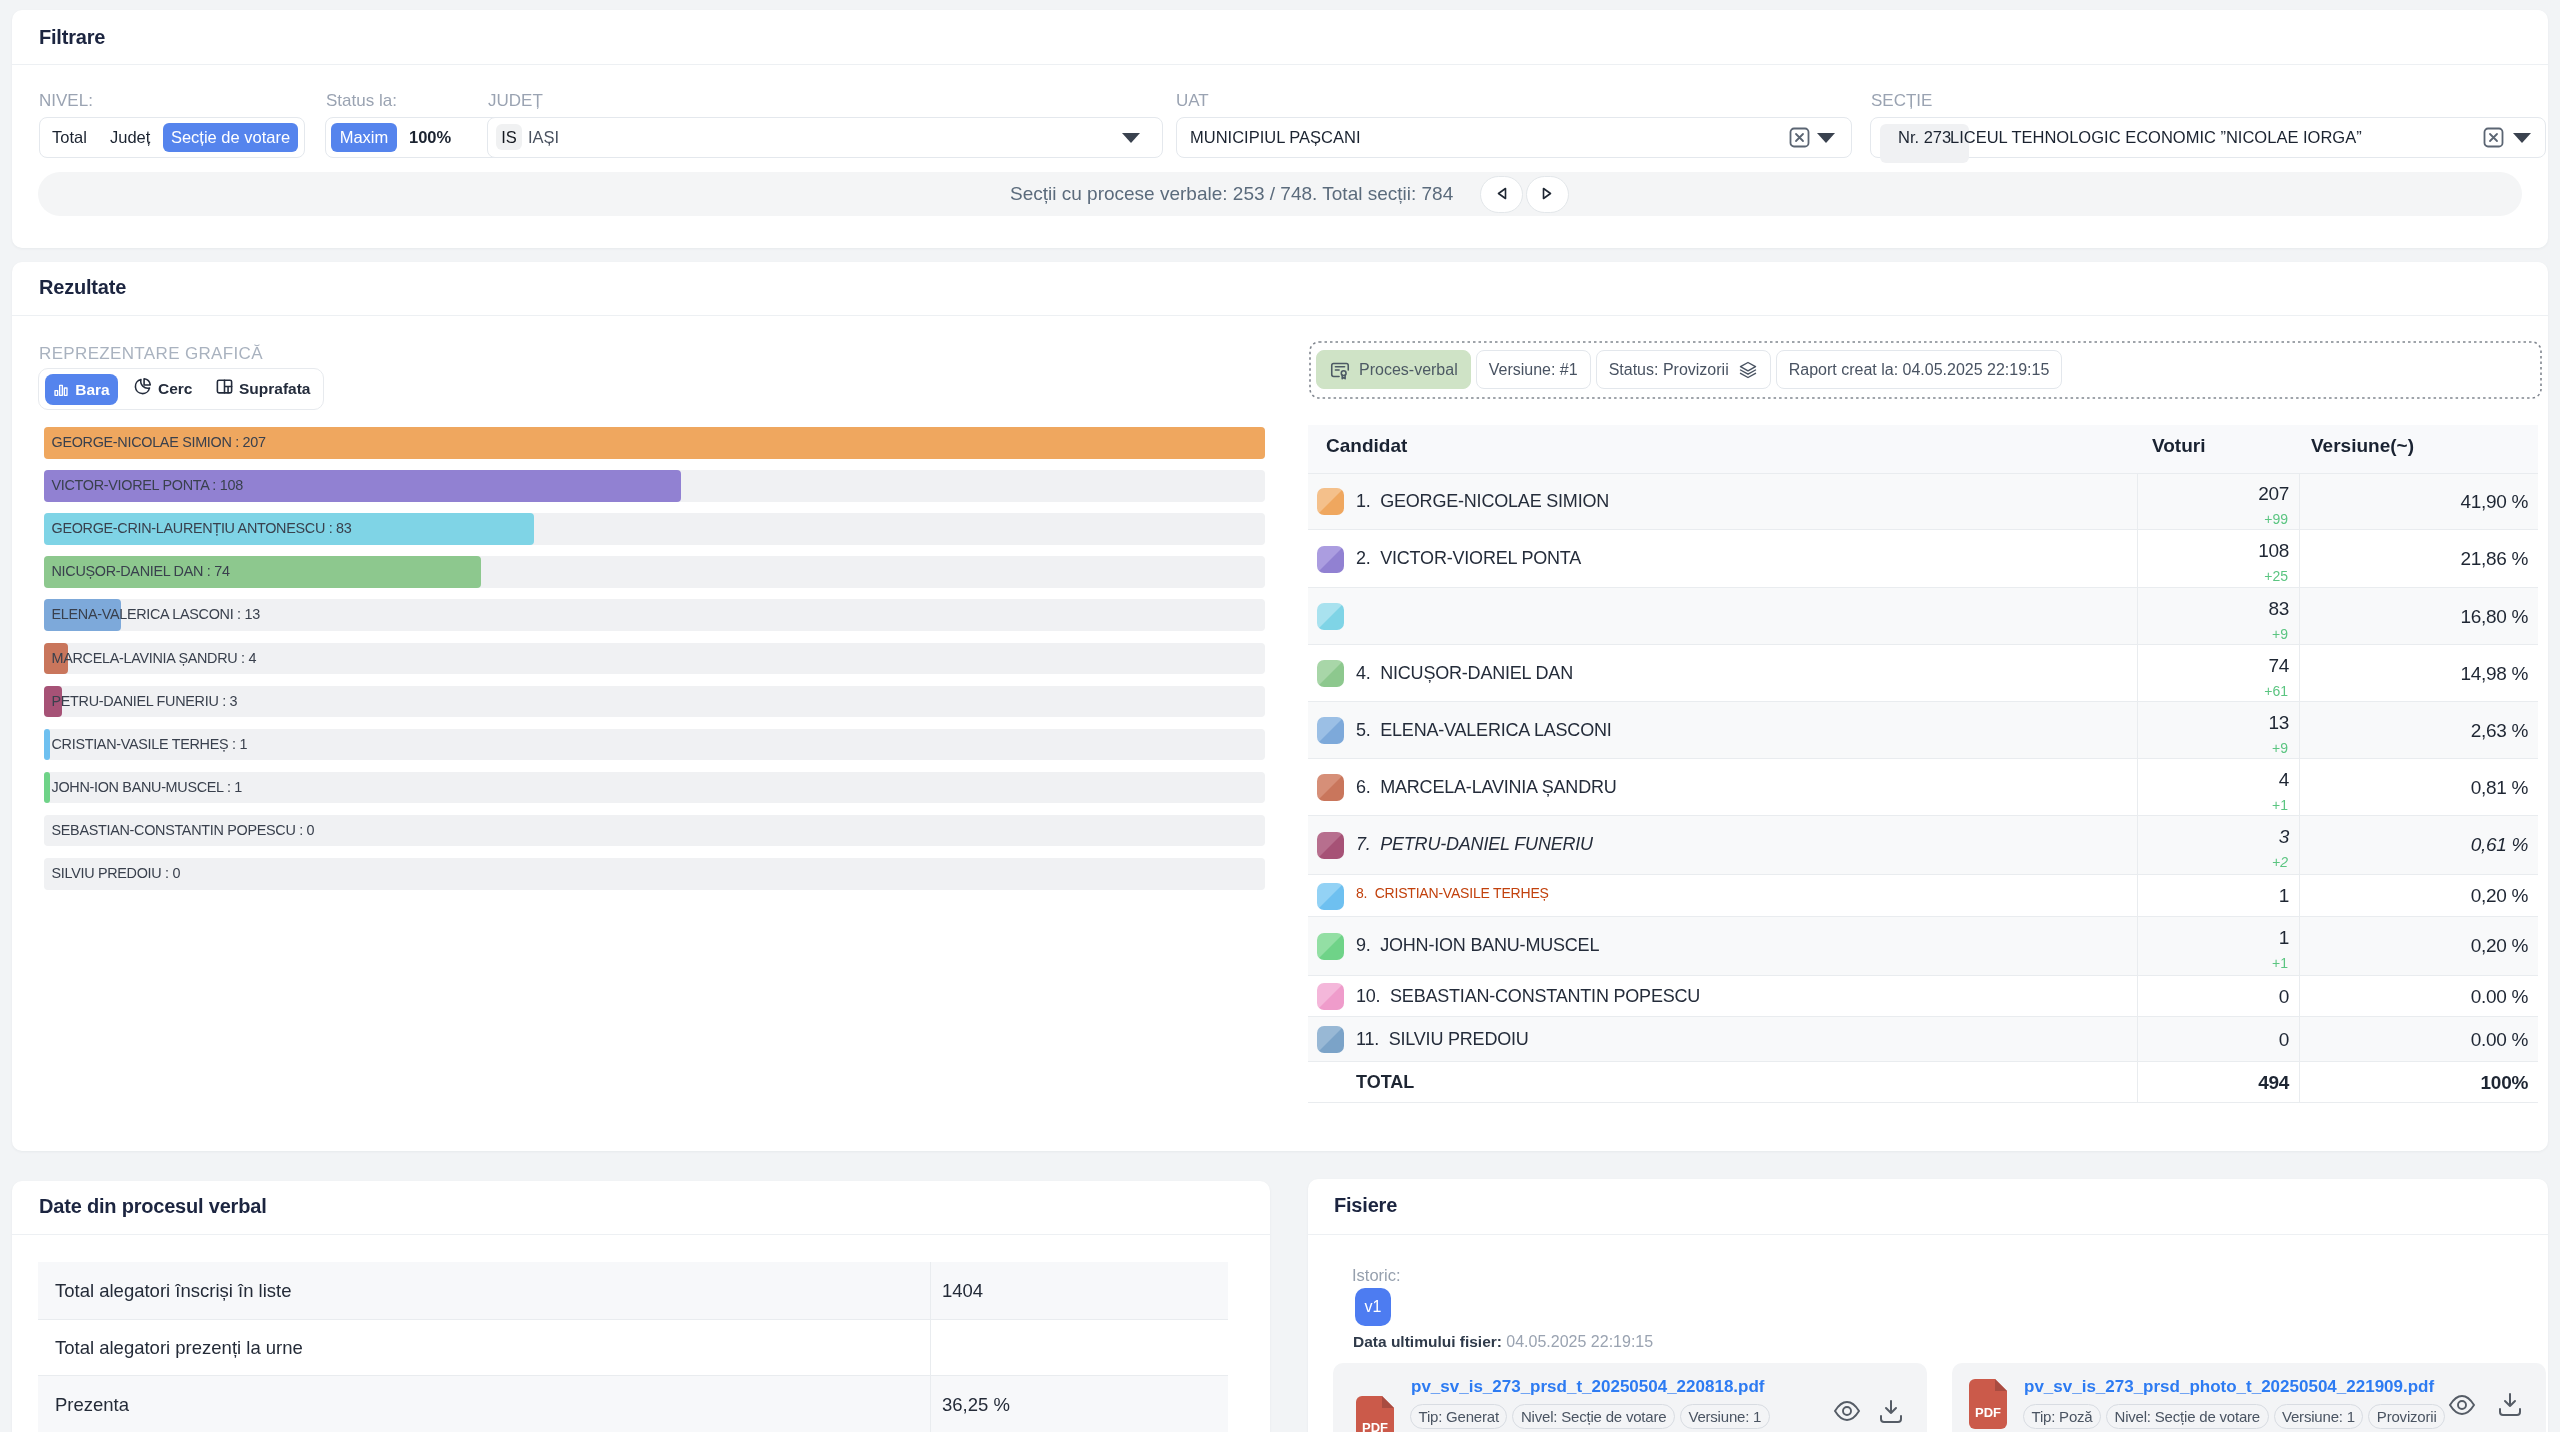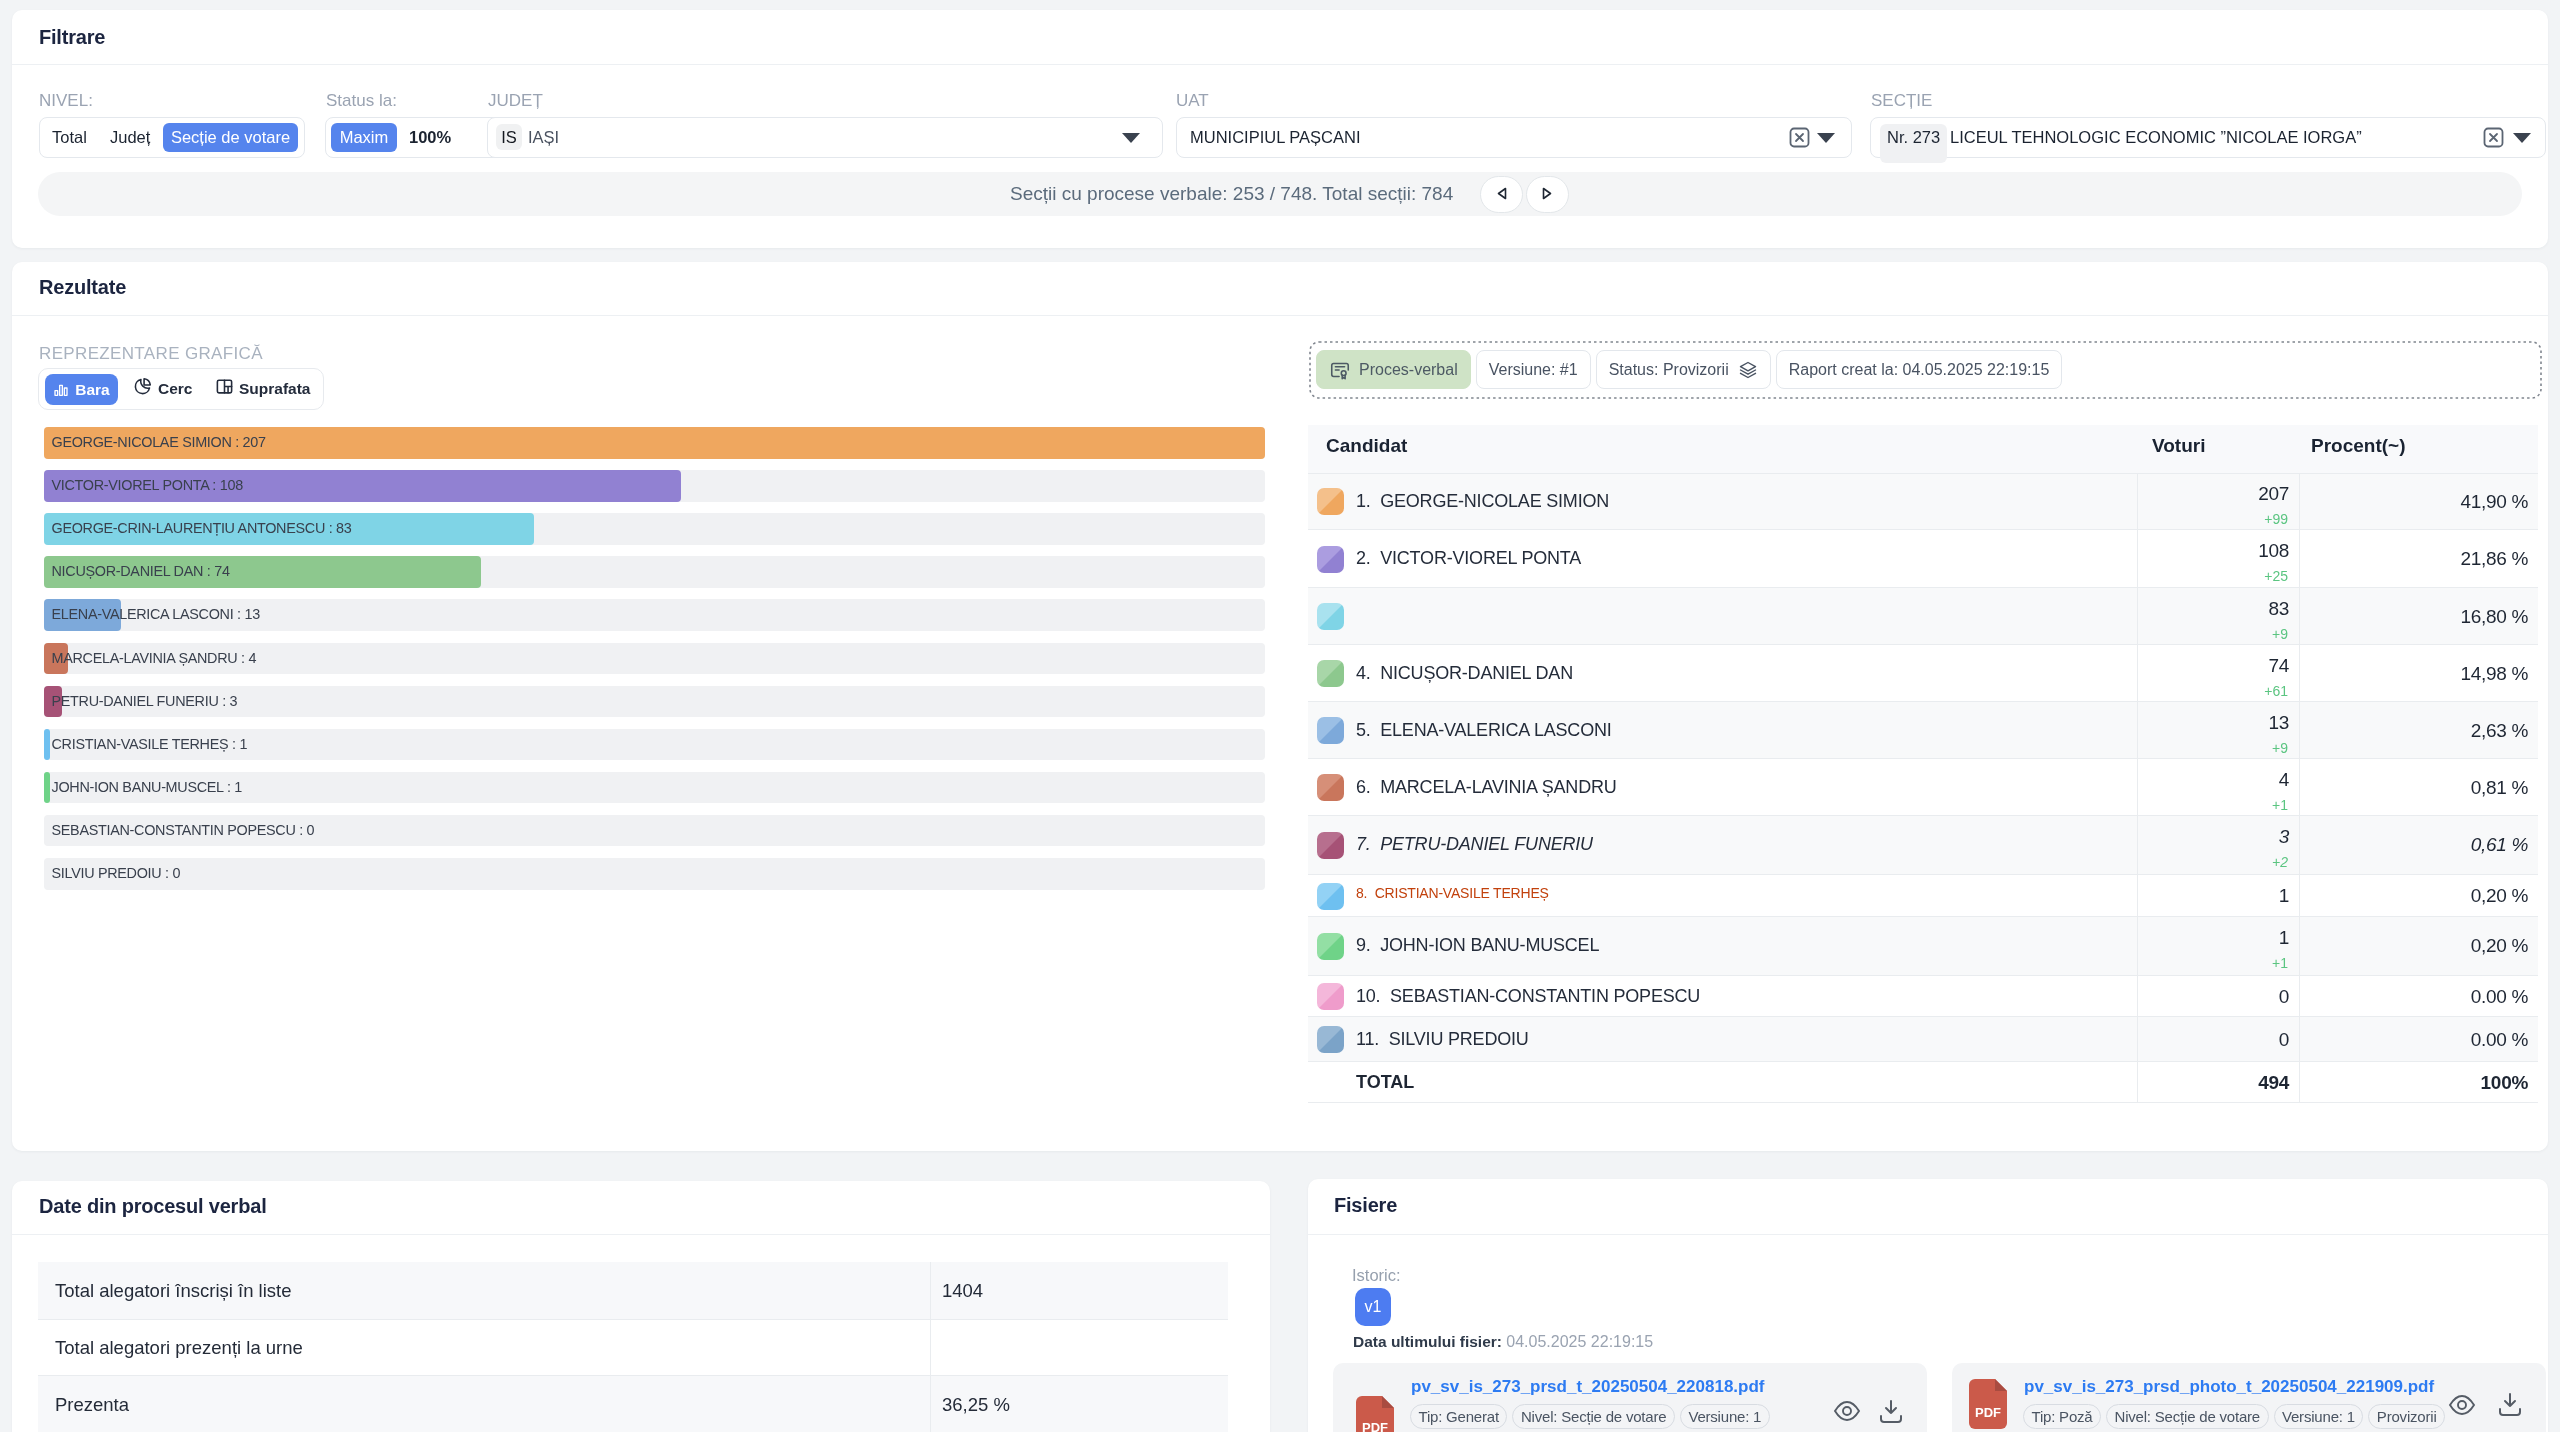--- a/index.html
+++ b/index.html
@@ -50,21 +50,21 @@
 <div class="ftxt" style="left:1190px;top:117px;">MUNICIPIUL PAȘCANI</div>
 <svg style="position:absolute;left:1789px;top:127px;" width="21" height="21" viewBox="0 0 21 21">
       <rect x="1.5" y="1.5" width="18" height="18" rx="3.5" fill="none" stroke="#5b6573" stroke-width="1.8"></rect>
       <path d="M7 7 L14 14 M14 7 L7 14" stroke="#5b6573" stroke-width="1.8" stroke-linecap="round"></path>
     </svg>
 <svg style="position:absolute;left:1817px;top:133px;" width="18" height="10">
       <polygon points="0,0 18,0 9,10" fill="#3a424f"></polygon>
     </svg>
 
 <div class="fbox" style="left:1870px; top:117px; width:676px;"></div>
-<div style="position:absolute;left:1880px;top:124px;height:39px;background:#f0f1f3;border-radius:6px;line-height:27px;font-size:16.5px;color:#1c2431;padding:0 7px;">Nr. 273</div>
+<div style="position:absolute;left:1880px;top:124px;height:39px;background:#f0f1f3;border-radius:6px;line-height:27px;font-size:16.5px;color:#1c2431;padding:0 18px;">Nr. 273</div>
 <div class="ftxt" style="left:1950px;top:117px;">LICEUL TEHNOLOGIC ECONOMIC ”NICOLAE IORGA”</div>
 <svg style="position:absolute;left:2483px;top:127px;" width="21" height="21" viewBox="0 0 21 21">
       <rect x="1.5" y="1.5" width="18" height="18" rx="3.5" fill="none" stroke="#5b6573" stroke-width="1.8"></rect>
       <path d="M7 7 L14 14 M14 7 L7 14" stroke="#5b6573" stroke-width="1.8" stroke-linecap="round"></path>
     </svg>
 <svg style="position:absolute;left:2513px;top:133px;" width="18" height="10">
       <polygon points="0,0 18,0 9,10" fill="#3a424f"></polygon>
     </svg>
 
 <div style="position:absolute;left:38px;top:172px;width:2484px;height:44px;background:#f4f5f6;border-radius:22px;"></div>
@@ -159,21 +159,21 @@
           <path d="M12 3 3 8l9 5 9-5-9-5z"></path>
           <path d="M3 12l9 5 9-5"></path>
           <path d="M3 16l9 5 9-5"></path>
         </svg></div>
 <div class="chip">Raport creat la: 04.05.2025 22:19:15</div>
 </div>
 
 <div style="position:absolute;left:1308px;top:425px;width:1230px;height:49px;background:#f8f9fb;border-bottom:1px solid #e9ecef;"></div>
 <div style="position:absolute;left:1326px;top:435px;font-size:19px;font-weight:bold;color:#1a2332;">Candidat</div>
 <div style="position:absolute;left:2152px;top:435px;font-size:19px;font-weight:bold;color:#1a2332;">Voturi</div>
-<div style="position:absolute;left:2311px;top:435px;font-size:19px;font-weight:bold;color:#1a2332;">Procent(~)</div>
+<div style="position:absolute;left:2311px;top:435px;font-size:19px;font-weight:bold;color:#1a2332;">Versiune(~)</div>
 <div style="position:absolute;left:1308px;top:474px;width:1230px;height:56px;background:#f8f9fa;border-bottom:1px solid #e9ecef;">
       <div style="position:absolute;left:9px;top:14px;width:27px;height:27px;border-radius:7px;background:linear-gradient(135deg,#f4c08b 49%,#efa75f 51%);"></div>
       <div style="position:absolute;left:48px;top:17px;font-size:18px;letter-spacing:-.2px;color:#242c3a;white-space:nowrap;">1.&nbsp; GEORGE-NICOLAE SIMION</div>
       <div class="num" style="right:249px;top:9px;">207</div>
       <div style="position:absolute;right:250px;top:37px;width:200px;text-align:right;font-size:14px;color:#5bc581;">+99</div>
       <div class="num" style="right:10px;top:17px;">41,90 %</div>
     </div>
 <div style="position:absolute;left:1308px;top:530px;width:1230px;height:58px;background:#ffffff;border-bottom:1px solid #e9ecef;">
       <div style="position:absolute;left:9px;top:16px;width:27px;height:27px;border-radius:7px;background:linear-gradient(135deg,#ab9de0 49%,#9181d2 51%);"></div>
       <div style="position:absolute;left:48px;top:18px;font-size:18px;letter-spacing:-.2px;color:#242c3a;white-space:nowrap;">2.&nbsp; VICTOR-VIOREL PONTA</div>

